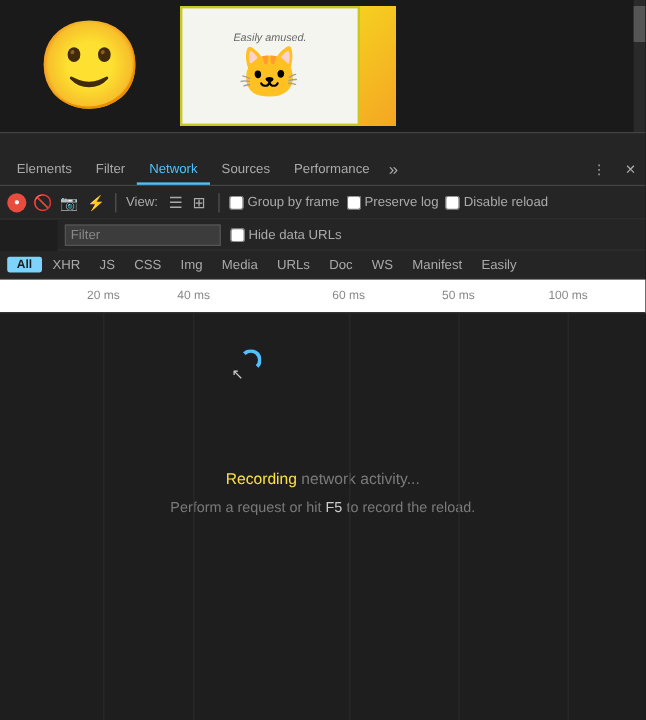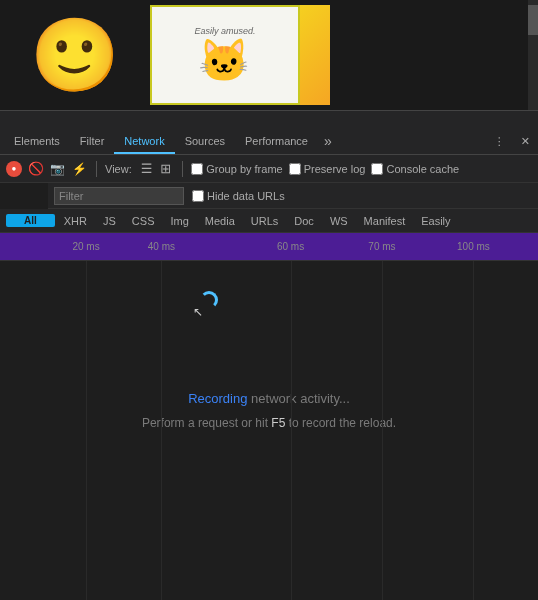--- a/index.html
+++ b/index.html
@@ -240,25 +240,25 @@
       border: 1px solid #555;
       color: #ccc;
       font-size: 11px;
       padding: 0 4px;
       outline: none;
     }
 
     .filter-input::placeholder { color: #888; }
 
     .all-badge {
-      background: #0ea5e9;
+      background: #7dd3fc;
       color: #1e1e1e;
       font-size: 10px;
       font-weight: bold;
-      padding: 1px 18px;
+      padding: 1px 8px;
       border-radius: 2px;
     }
 
     
     .type-filter {
       height: 24px;
       background: #252526;
       display: flex;
       align-items: center;
       padding: 0 6px;
@@ -272,21 +272,21 @@
       color: #aaa;
       cursor: pointer;
       border-radius: 2px;
       white-space: nowrap;
       text-align: center;
     }
 
     
     .timeline-header {
       height: 28px;
-      background: #4c1d95;
+      background: #ffffff;
       display: flex;
       align-items: center;
       border-bottom: 1px solid #333;
       position: relative;
     }
 
     .timeline-track {
       flex: 1;
       height: 100%;
       position: relative;
@@ -354,21 +354,21 @@
       gap: 10px;
       padding-bottom: 40px;
     }
 
     .recording-text {
       font-size: 13px;
       color: #7a7a7a;
     }
 
     .recording-text .highlight {
-      color: #3b82f6;
+      color: #fde047;
     }
 
     .hint-text {
       font-size: 12px;
       color: #7a7a7a;
     }
 
     .hint-text .key {
       color: #ccc;
     }
@@ -456,21 +456,21 @@
       <span>Group by frame</span>
     </div>
 
     <div class="checkbox-group">
       <input type="checkbox" style="">
       <span>Preserve log</span>
     </div>
 
     <div class="checkbox-group">
       <input type="checkbox" style="">
-      <span>Console cache</span>
+      <span>Disable reload</span>
     </div>
   </div>
 
   <div class="filter-row">
     <input class="filter-input" type="text" placeholder="Filter" style="">
     <div class="checkbox-group">
       <input type="checkbox" style="">
       <span>Hide data URLs</span>
     </div>
   </div>
@@ -487,21 +487,21 @@
     <span class="type-btn">WS</span>
     <span class="type-btn">Manifest</span>
     <span class="type-btn">Easily</span>
   </div>
 
   <div class="timeline-header">
     <div class="timeline-track">
       <span class="time-marker" style="left:16%">20 ms</span>
       <span class="time-marker" style="left:30%">40 ms</span>
       <span class="time-marker" style="left:54%">60 ms</span>
-      <span class="time-marker" style="left:71%">70 ms</span>
+      <span class="time-marker" style="left:71%">50 ms</span>
       <span class="time-marker" style="left:88%">100 ms</span>
     </div>
   </div>
 
   <div class="network-content">
 
     <div class="waterfall-grid">
       <div class="grid-line" style="left:16%"></div>
       <div class="grid-line" style="left:30%"></div>
       <div class="grid-line" style="left:54%"></div>

